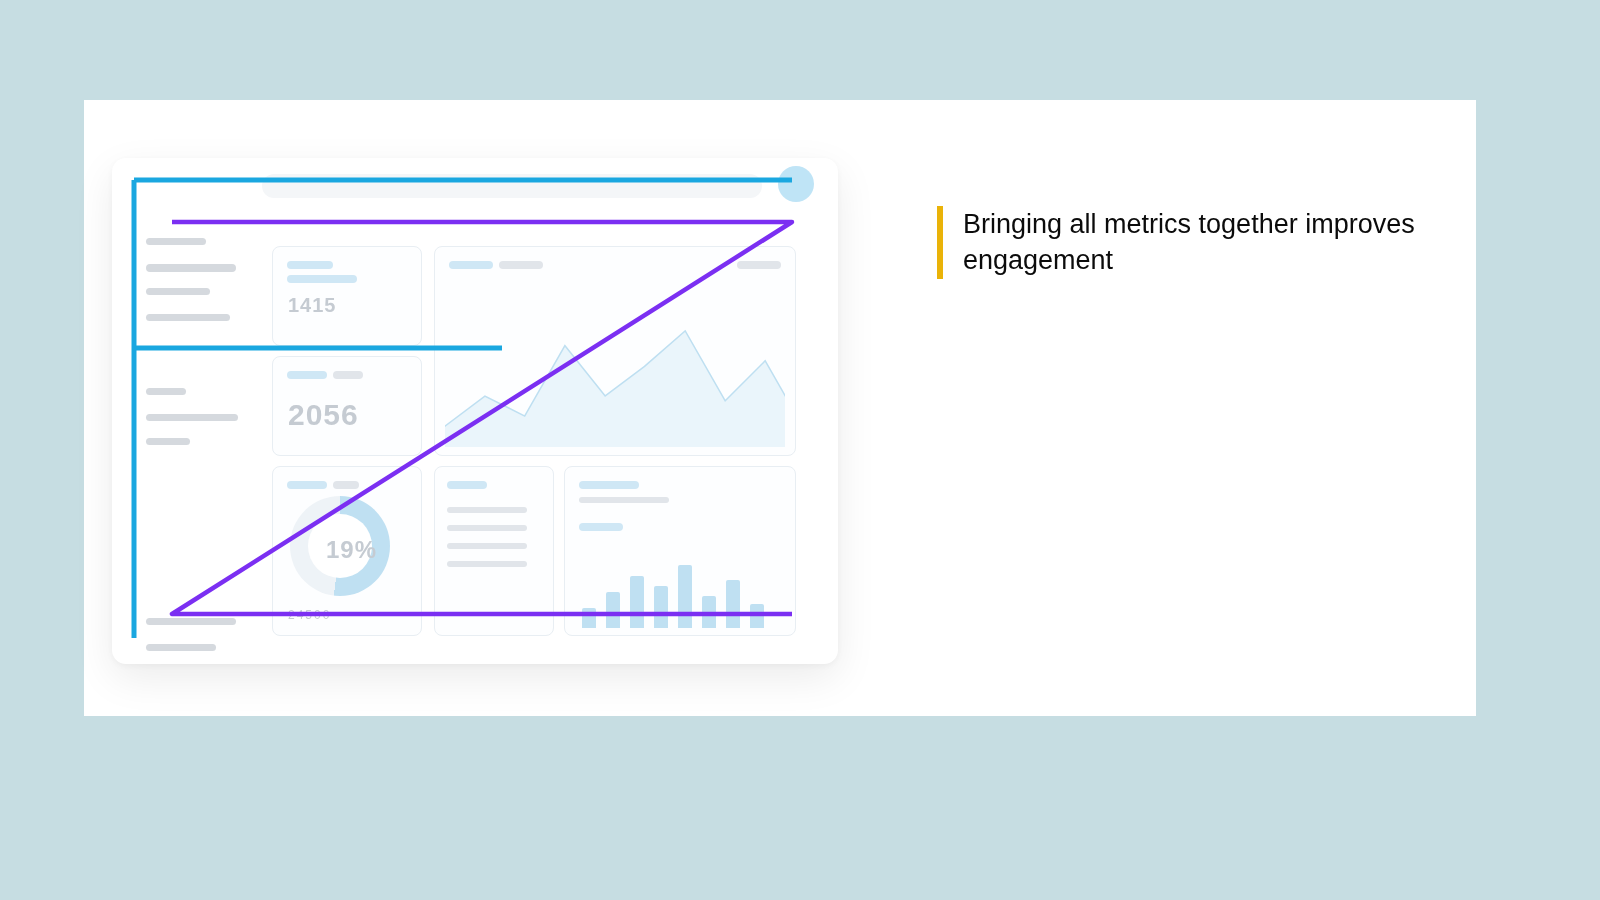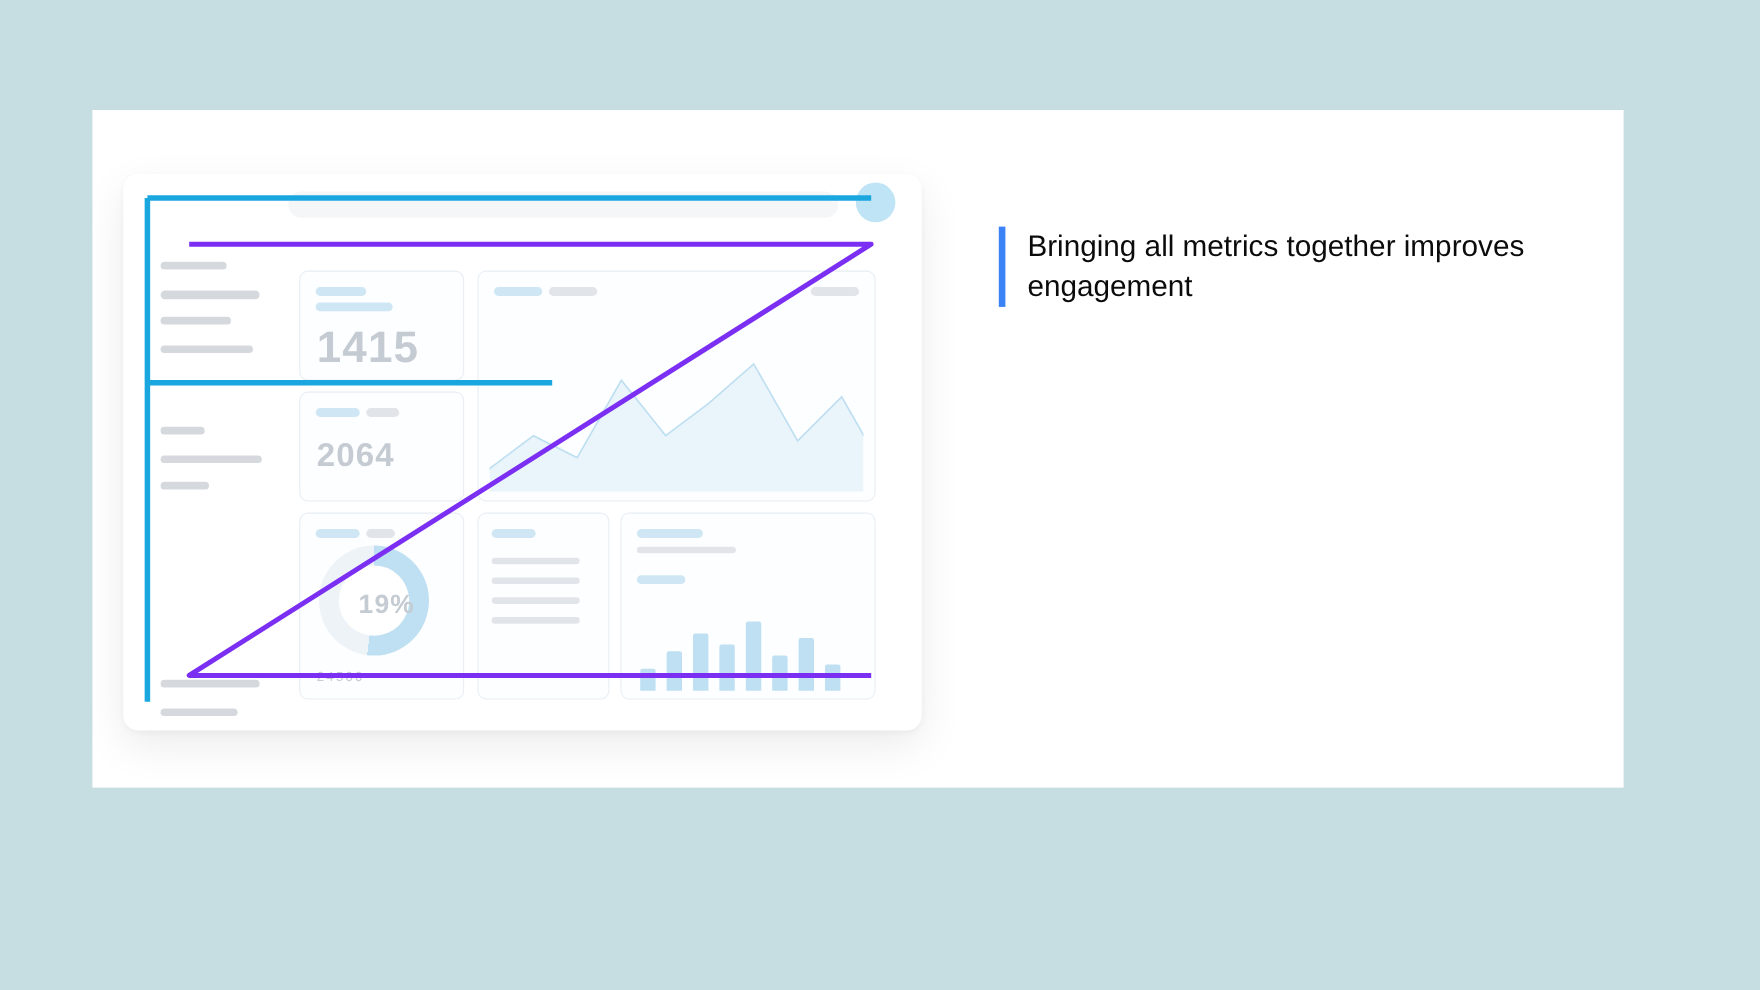--- a/index.html
+++ b/index.html
@@ -58,21 +58,21 @@
   .c4 { left: 160px; top: 308px; width: 150px; height: 170px; } 
   .c5 { left: 322px; top: 308px; width: 120px; height: 170px; }
   .c6 { left: 452px; top: 308px; width: 232px; height: 170px; } 
 
   .ph { border-radius: 4px; background: #cfe7f5; position: absolute; }
   .ph-g { border-radius: 4px; background: #e1e5ea; position: absolute; }
 
   .big-num {
     position: absolute; font-weight: 700; color: #c5cbd2; letter-spacing: 1px;
   }
-  .n1 { left: 176px; top: 136px; font-size: 40px; }
+  .n1 { left: 176px; top: 136px; font-size: 20px; }
   .n2 { left: 176px; top: 240px; font-size: 30px; }
   .pct { left: 214px; top: 378px; font-size: 24px; color: #c5cbd2; font-weight: 700; }
 
   
   .donut {
     position: absolute; left: 178px; top: 338px; width: 100px; height: 100px;
     border-radius: 50%;
     background: conic-gradient(#bfe0f2 0 52%, #eef3f7 52% 100%);
   }
   .donut::after {
@@ -87,26 +87,27 @@
   .bars div { width: 14px; background: #bfe0f2; border-radius: 2px 2px 0 0; }
 
   .tiny-num { position: absolute; left: 176px; top: 450px; font-size: 12px; color: #c5cbd2; letter-spacing: 2px; }
 
   
   .overlay { position: absolute; left: 28px; top: 58px; width: 726px; height: 506px; pointer-events: none; }
 
   
   .bullets { position: absolute; left: 824px; top: 106px; width: 520px; }
   .bullet {
-    border-left: 6px solid #3b82f6;
+    border-left: 6px solid #eab308;
     padding: 0 0 0 20px;
     margin-bottom: 100px;
     font-size: 27px;
     line-height: 1.35;
     color: #0b0b0b;
+    margin-left: 29px;
   }
   .bullet:nth-child(2) { margin-bottom: 92px; }
 </style>
 </head>
 <body>
 
 <div class="slide">
 
   <div class="dash-wrap">
     <div class="dash-content">
@@ -127,21 +128,21 @@
       <div class="card c1">
         <span class="ph" style="left:14px; top:14px; width:46px; height:8px;"></span>
         <span class="ph" style="left:14px; top:28px; width:70px; height:8px;"></span>
       </div>
       <div class="big-num n1">1415</div>
 
       <div class="card c2">
         <span class="ph" style="left:14px; top:14px; width:40px; height:8px;"></span>
         <span class="ph-g" style="left:60px; top:14px; width:30px; height:8px;"></span>
       </div>
-      <div class="big-num n2">2064</div>
+      <div class="big-num n2">2056</div>
 
       <div class="card c3">
         <span class="ph" style="left:14px; top:14px; width:44px; height:8px;"></span>
         <span class="ph-g" style="left:64px; top:14px; width:44px; height:8px;"></span>
         <span class="ph-g" style="right:14px; top:14px; width:44px; height:8px;"></span>
         <svg class="mini-chart" viewBox="0 0 340 140">
           <path d="M0,120 L40,90 L80,110 L120,40 L160,90 L200,60 L240,25 L280,95 L320,55 L340,90" fill="none" stroke="#bedff1" stroke-width="3"></path>
           <path d="M0,120 L40,90 L80,110 L120,40 L160,90 L200,60 L240,25 L280,95 L320,55 L340,90 L340,140 L0,140 Z" fill="#eaf5fb"></path>
         </svg>
       </div>

